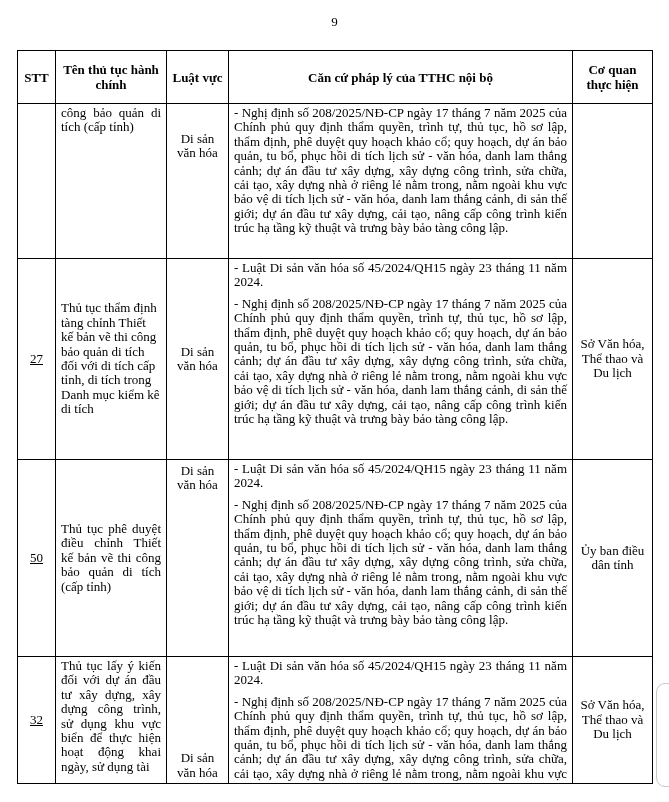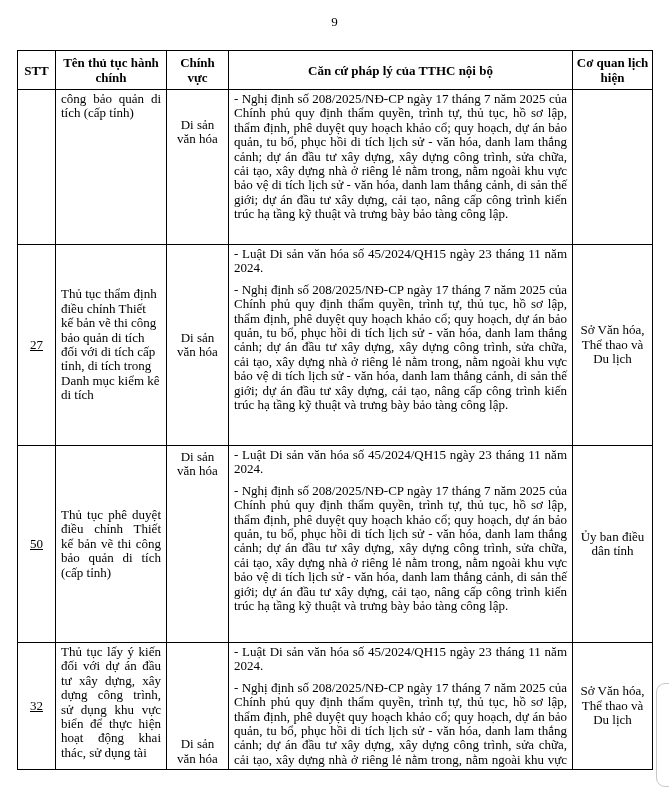--- a/index.html
+++ b/index.html
@@ -36,21 +36,21 @@
     border: 1px solid #000000;
     font-size: 13px;
     padding: 2px 5px;
     overflow: hidden;
   }
   .proc-table th {
     font-weight: bold;
     text-align: center;
     vertical-align: middle;
     line-height: 15px;
-    padding: 4px 2px;
+    padding: 11px 2px;
   }
   .proc-table td {
     line-height: 14.4px;
   }
   tr.hdr   { height: 32px; }
   tr.r0    { height: 155px; }
   tr.r1    { height: 201px; }
   tr.r2    { height: 197px; }
   tr.r3    { height: 126px; }
 
@@ -97,38 +97,38 @@
       <col style="width:38px">
       <col style="width:111px">
       <col style="width:62px">
       <col style="width:344px">
       <col style="width:80px">
     </colgroup>
     <tbody>
         <tr class="hdr">
       <th>STT</th>
       <th>Tên thủ tục hành chính</th>
-      <th>Chính vực</th>
+      <th>Luật vực</th>
       <th>Căn cứ pháp lý của TTHC nội bộ</th>
-      <th>Cơ quan lịch hiện</th>
+      <th>Cơ quan thực hiện</th>
     </tr>
 
     <tr class="r0">
       <td class="stt"></td>
       <td class="name">công bảo quản di tích (cấp tỉnh)</td>
       <td class="field">Di sản văn hóa</td>
       <td class="legal">
         <p>- Nghị định số 208/2025/NĐ-CP ngày 17 tháng 7 năm 2025 của Chính phủ quy định thẩm quyền, trình tự, thủ tục, hồ sơ lập, thẩm định, phê duyệt quy hoạch khảo cổ; quy hoạch, dự án bảo quản, tu bổ, phục hồi di tích lịch sử - văn hóa, danh lam thắng cảnh; dự án đầu tư xây dựng, xây dựng công trình, sửa chữa, cải tạo, xây dựng nhà ở riêng lẻ nằm trong, nằm ngoài khu vực bảo vệ di tích lịch sử - văn hóa, danh lam thắng cảnh, di sản thế giới; dự án đầu tư xây dựng, cải tạo, nâng cấp công trình kiến trúc hạ tầng kỹ thuật và trưng bày bảo tàng công lập.</p>
       </td>
       <td class="agency"></td>
     </tr>
 
     <tr class="r1">
       <td class="stt">27</td>
-      <td class="name">Thủ tục thẩm định điều chỉnh Thiết kế bản vẽ thi công bảo quản di tích đối với di tích cấp tỉnh, di tích trong Danh mục kiểm kê di tích</td>
+      <td class="name">Thủ tục thẩm định tàng chỉnh Thiết kế bản vẽ thi công bảo quản di tích đối với di tích cấp tỉnh, di tích trong Danh mục kiểm kê di tích</td>
       <td class="field">Di sản văn hóa</td>
       <td class="legal">
         <p>- Luật Di sản văn hóa số 45/2024/QH15 ngày 23 tháng 11 năm 2024.</p>
         <p>- Nghị định số 208/2025/NĐ-CP ngày 17 tháng 7 năm 2025 của Chính phủ quy định thẩm quyền, trình tự, thủ tục, hồ sơ lập, thẩm định, phê duyệt quy hoạch khảo cổ; quy hoạch, dự án bảo quản, tu bổ, phục hồi di tích lịch sử - văn hóa, danh lam thắng cảnh; dự án đầu tư xây dựng, xây dựng công trình, sửa chữa, cải tạo, xây dựng nhà ở riêng lẻ nằm trong, nằm ngoài khu vực bảo vệ di tích lịch sử - văn hóa, danh lam thắng cảnh, di sản thế giới; dự án đầu tư xây dựng, cải tạo, nâng cấp công trình kiến trúc hạ tầng kỹ thuật và trưng bày bảo tàng công lập.</p>
       </td>
       <td class="agency">Sở Văn hóa, Thể thao và Du lịch</td>
     </tr>
 
     <tr class="r2">
       <td class="stt">50</td>
@@ -136,21 +136,21 @@
       <td class="field">Di sản văn hóa</td>
       <td class="legal">
         <p>- Luật Di sản văn hóa số 45/2024/QH15 ngày 23 tháng 11 năm 2024.</p>
         <p>- Nghị định số 208/2025/NĐ-CP ngày 17 tháng 7 năm 2025 của Chính phủ quy định thẩm quyền, trình tự, thủ tục, hồ sơ lập, thẩm định, phê duyệt quy hoạch khảo cổ; quy hoạch, dự án bảo quản, tu bổ, phục hồi di tích lịch sử - văn hóa, danh lam thắng cảnh; dự án đầu tư xây dựng, xây dựng công trình, sửa chữa, cải tạo, xây dựng nhà ở riêng lẻ nằm trong, nằm ngoài khu vực bảo vệ di tích lịch sử - văn hóa, danh lam thắng cảnh, di sản thế giới; dự án đầu tư xây dựng, cải tạo, nâng cấp công trình kiến trúc hạ tầng kỹ thuật và trưng bày bảo tàng công lập.</p>
       </td>
       <td class="agency">Ủy ban điều dân tỉnh</td>
     </tr>
 
     <tr class="r3">
       <td class="stt">32</td>
-      <td class="name">Thủ tục lấy ý kiến đối với dự án đầu tư xây dựng, xây dựng công trình, sử dụng khu vực biển để thực hiện hoạt động khai thác, sử dụng tài</td>
+      <td class="name">Thủ tục lấy ý kiến đối với dự án đầu tư xây dựng, xây dựng công trình, sử dụng khu vực biển để thực hiện hoạt động khai ngày, sử dụng tài</td>
       <td class="field">Di sản văn hóa</td>
       <td class="legal">
         <div class="clip">
           <p>- Luật Di sản văn hóa số 45/2024/QH15 ngày 23 tháng 11 năm 2024.</p>
           <p>- Nghị định số 208/2025/NĐ-CP ngày 17 tháng 7 năm 2025 của Chính phủ quy định thẩm quyền, trình tự, thủ tục, hồ sơ lập, thẩm định, phê duyệt quy hoạch khảo cổ; quy hoạch, dự án bảo quản, tu bổ, phục hồi di tích lịch sử - văn hóa, danh lam thắng cảnh; dự án đầu tư xây dựng, xây dựng công trình, sửa chữa, cải tạo, xây dựng nhà ở riêng lẻ nằm trong, nằm ngoài khu vực bảo vệ di tích lịch sử - văn hóa, danh lam thắng cảnh, di sản thế giới; dự án đầu tư xây dựng, cải tạo, nâng cấp công trình kiến trúc hạ tầng kỹ thuật và trưng bày bảo tàng công lập.</p>
         </div>
       </td>
       <td class="agency">Sở Văn hóa, Thể thao và Du lịch</td>
     </tr>
   </tbody>

